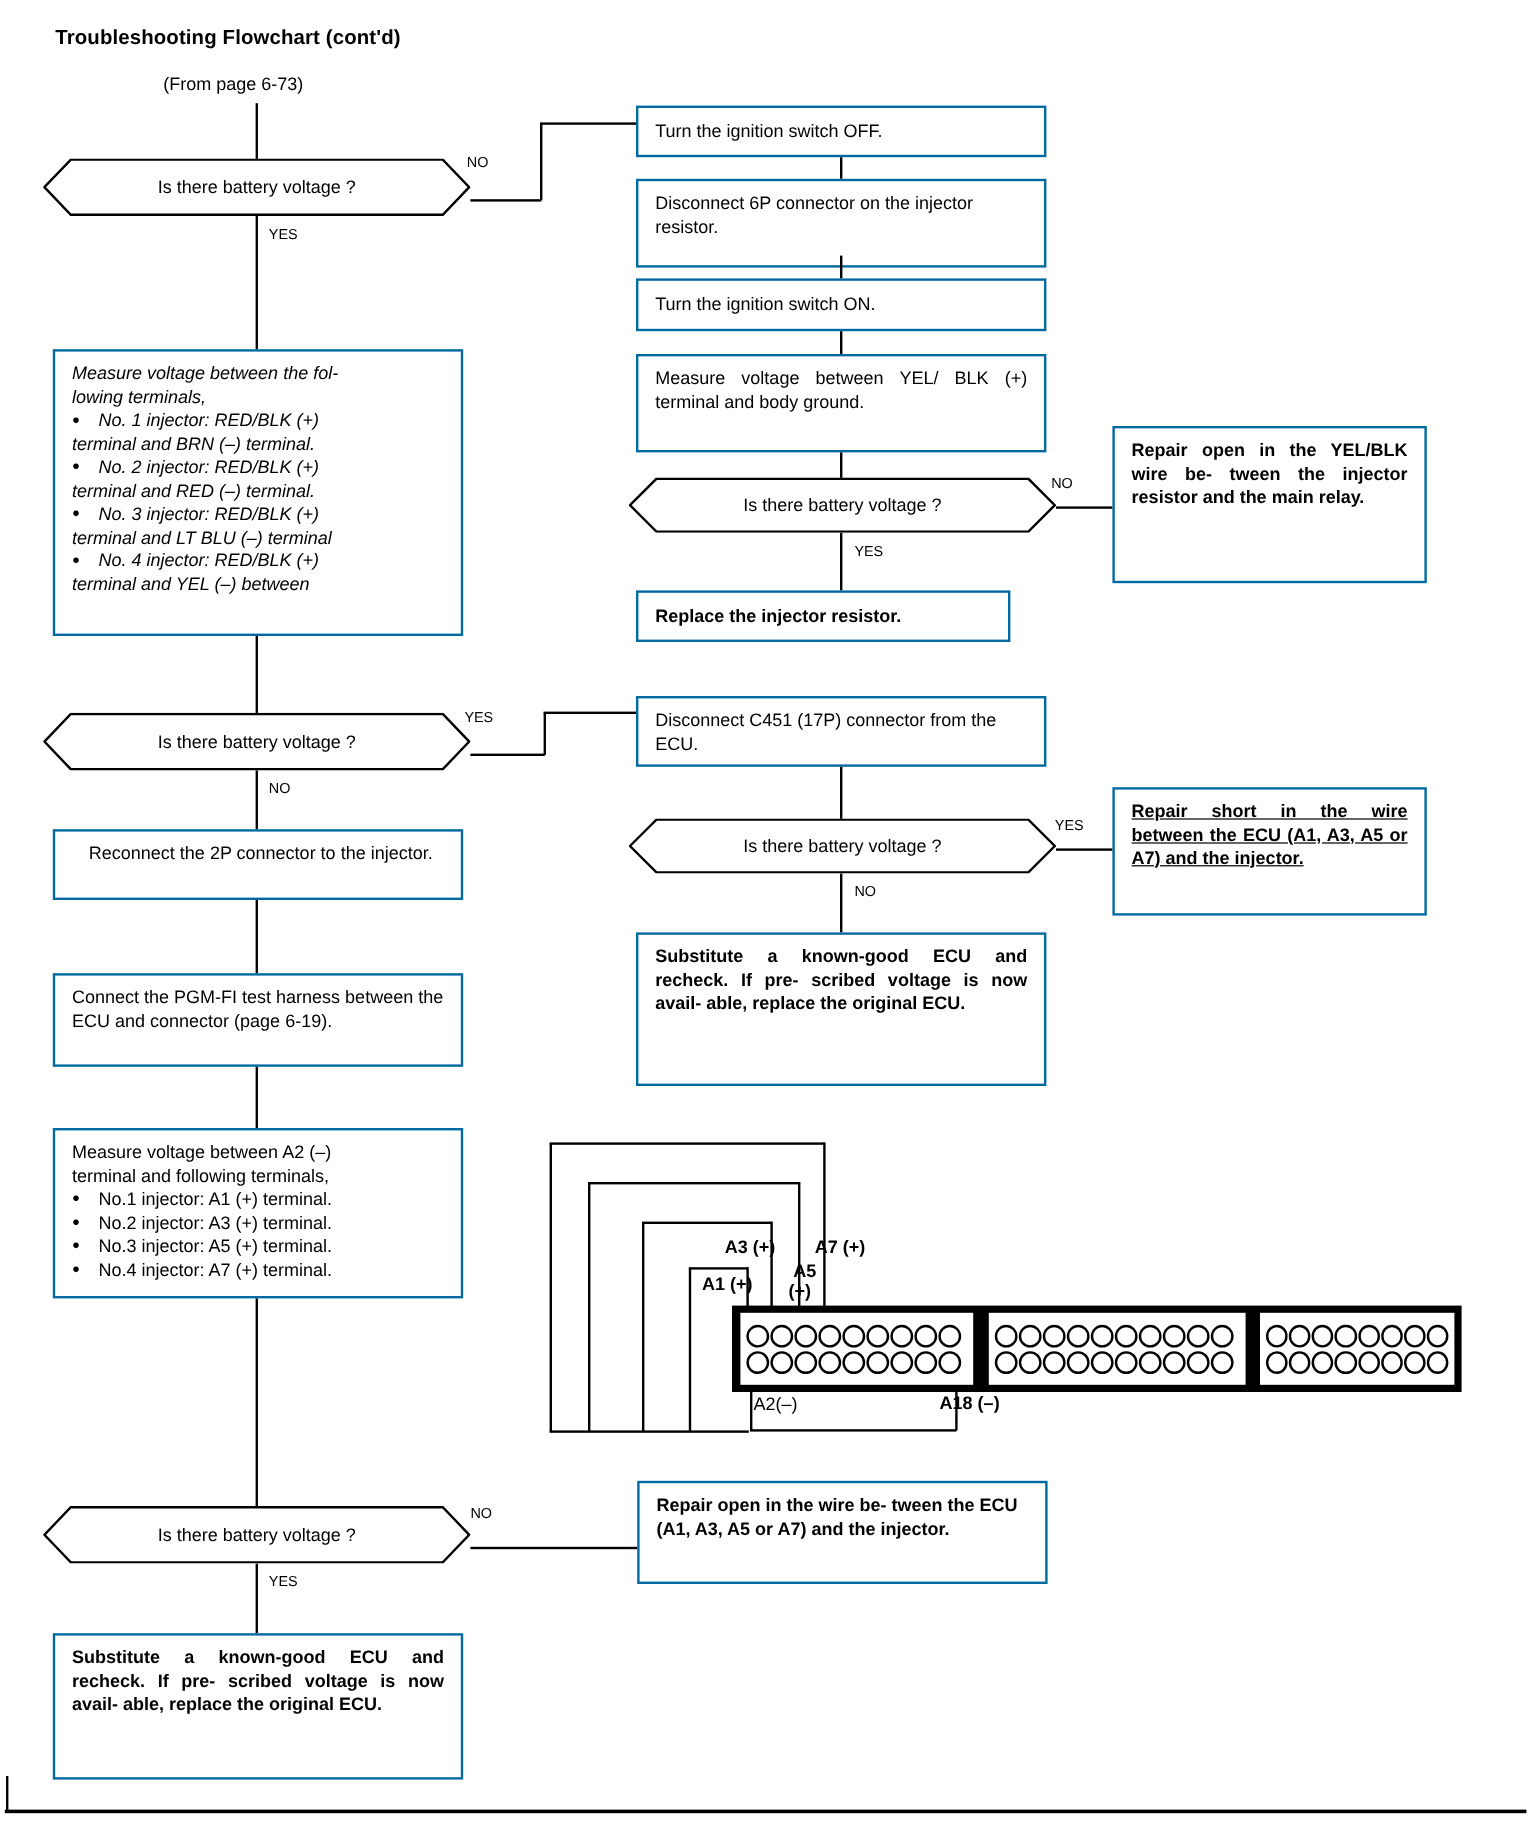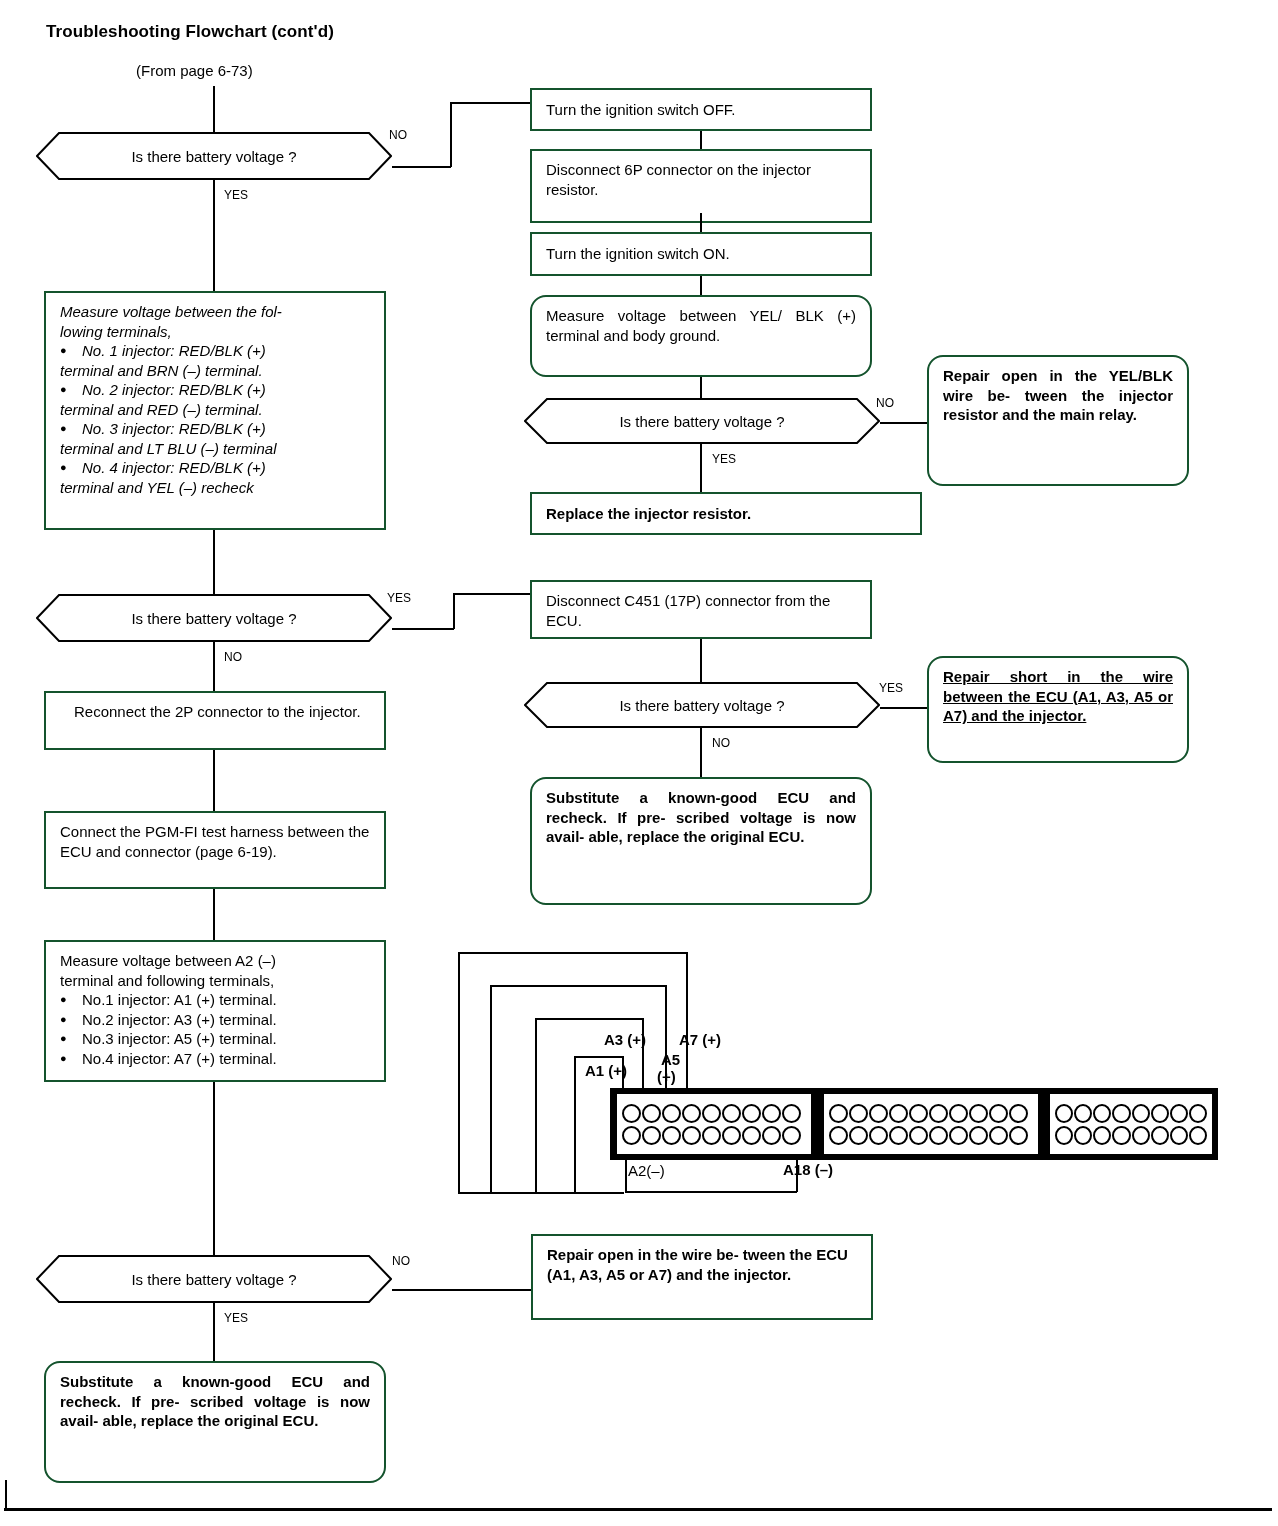--- a/index.html
+++ b/index.html
@@ -40,29 +40,29 @@
   .lbl-b {
     position: absolute;
     font-size: 15px;
     font-weight: bold;
     white-space: nowrap;
   }
 
   
   .box {
     position: absolute;
-    border: 2px solid #14532d;
+    border: 2px solid #0369a1;
     background: #fff;
     box-sizing: border-box;
     font-size: 15px;
     line-height: 1.30;
     padding: 9px 14px;
   }
   .box.bold { font-weight: bold; }
-  .box.just { text-align: justify; border-radius: 16px; }
+  .box.just { text-align: justify; }
   .box.ctr  { display: flex; align-items: center; }
   .box p { margin: 0; }
   .box ul { margin: 0; padding: 0; list-style: none; }
   .box li {
     margin: 0;
     text-indent: -0.0em;
     position: relative;
     padding-left: 0;
   }
   .bul { display: inline-block; width: 22px; }
@@ -174,21 +174,21 @@
         <span class="bul"></span><span>No. 2 injector: RED/BLK (+)</span>
       </li>
       <li><span>terminal and RED (–) terminal.</span></li>
       <li>
         <span class="bul"></span><span>No. 3 injector: RED/BLK (+)</span>
       </li>
       <li><span>terminal and LT BLU (–) terminal</span></li>
       <li>
         <span class="bul"></span><span>No. 4 injector: RED/BLK (+)</span>
       </li>
-      <li><span>terminal and YEL (–) recheck</span></li>
+      <li><span>terminal and YEL (–) between</span></li>
     </ul>
   </div>
 
   <div class="tline" style="left:213px; top:530px; height:65px;"></div>
 
   <div class="hex" style="left:36px; top:594px; width:356px; height:48px;">
     <div class="hexbody"></div>
     <svg class="hexline" viewBox="0 0 356 48" preserveAspectRatio="none">
       <polygon points="1,24 23,1 333,1 355,24 333,47 23,47" fill="none" stroke="#000" stroke-width="2" vector-effect="non-scaling-stroke"></polygon>
     </svg>
@@ -277,21 +277,21 @@
   <div class="lbl" style="left:876px; top:396px;">NO</div>
   <div class="tlineh" style="left:880px; top:422px; width:48px;"></div>
 
   <div class="box bold just" style="left:927px; top:355px; width:262px; height:131px;">
     <p>Repair open in the YEL/BLK wire be- tween the injector resistor and the main relay.</p>
   </div>
 
   <div class="lbl" style="left:712px; top:452px;">YES</div>
   <div class="tline" style="left:700px; top:444px; height:49px;"></div>
 
-  <div class="box bold ctr" style="left:530px; top:492px; width:392px; height:43px;">
+  <div class="box bold ctr" style="left:530px; top:492px; width:312px; height:43px;">
     <p>Replace the injector resistor.</p>
   </div>
 
   <div class="box" style="left:530px; top:580px; width:342px; height:59px;">
     <p>Disconnect C451 (17P) connector from the ECU.</p>
   </div>
   <div class="tline" style="left:700px; top:639px; height:44px;"></div>
 
   <div class="hex" style="left:524px; top:682px; width:356px; height:46px;">
     <div class="hexbody"></div>

